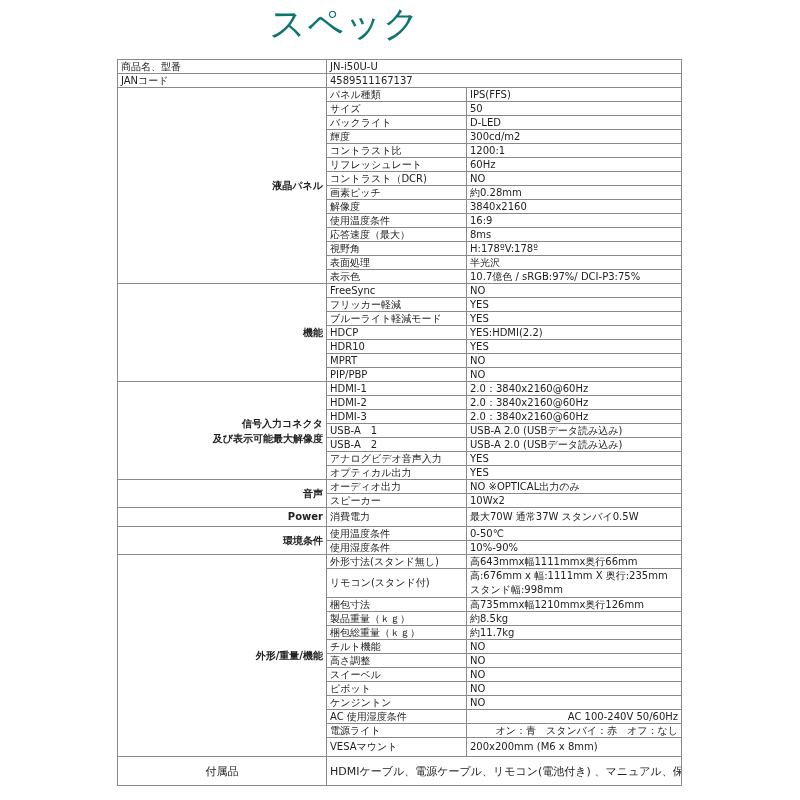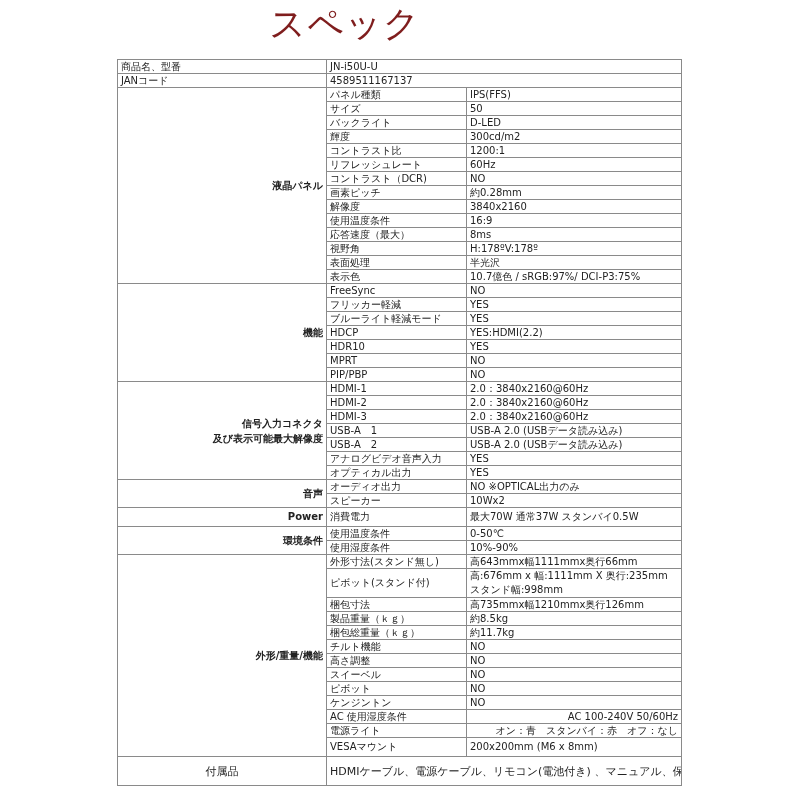--- a/index.html
+++ b/index.html
@@ -16,21 +16,21 @@
     color: #222222;
   }
   .title {
     position: absolute;
     left: 0;
     top: 2px;
     width: 690px;
     text-align: center;
     font-size: 36px;
     line-height: 44px;
-    color: #7f1d1d;
+    color: #0f766e;
     letter-spacing: 1px;
   }
   table.spec {
     position: absolute;
     left: 117px;
     top: 59px;
     width: 564px;
     border-collapse: collapse;
     table-layout: fixed;
     font-size: 10px;
@@ -245,21 +245,21 @@
         <td>使用湿度条件</td>
         <td>10%-90%</td>
       </tr>
 
     <tr>
       <td class="group" rowspan="13">外形/重量/機能</td>
       <td>外形寸法(スタンド無し)</td>
       <td>高643mmx幅1111mmx奥行66mm</td>
     </tr>
     <tr>
-      <td class="tall">ピボット(スタンド付)</td>
+      <td class="tall">リモコン(スタンド付)</td>
       <td class="tall">
         <div>高:676mm x 幅:1111mm X 奥行:235mm</div>
         <div>スタンド幅:998mm</div>
       </td>
     </tr>
     <tr>
         <td>梱包寸法</td>
         <td>高735mmx幅1210mmx奥行126mm</td>
       </tr>
     <tr>

